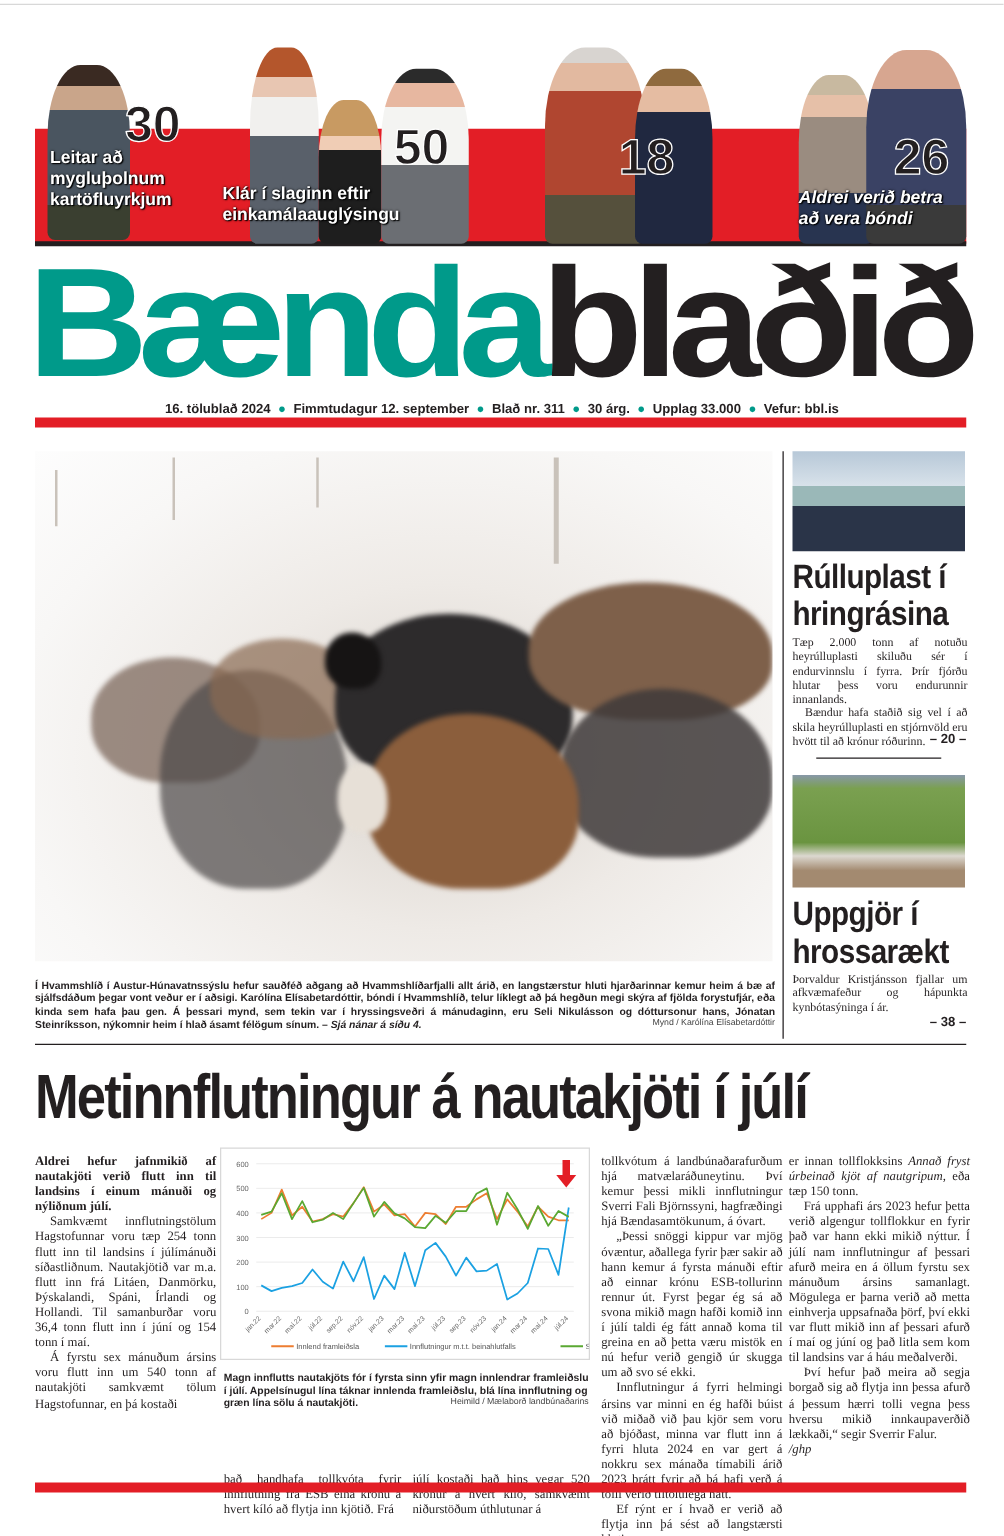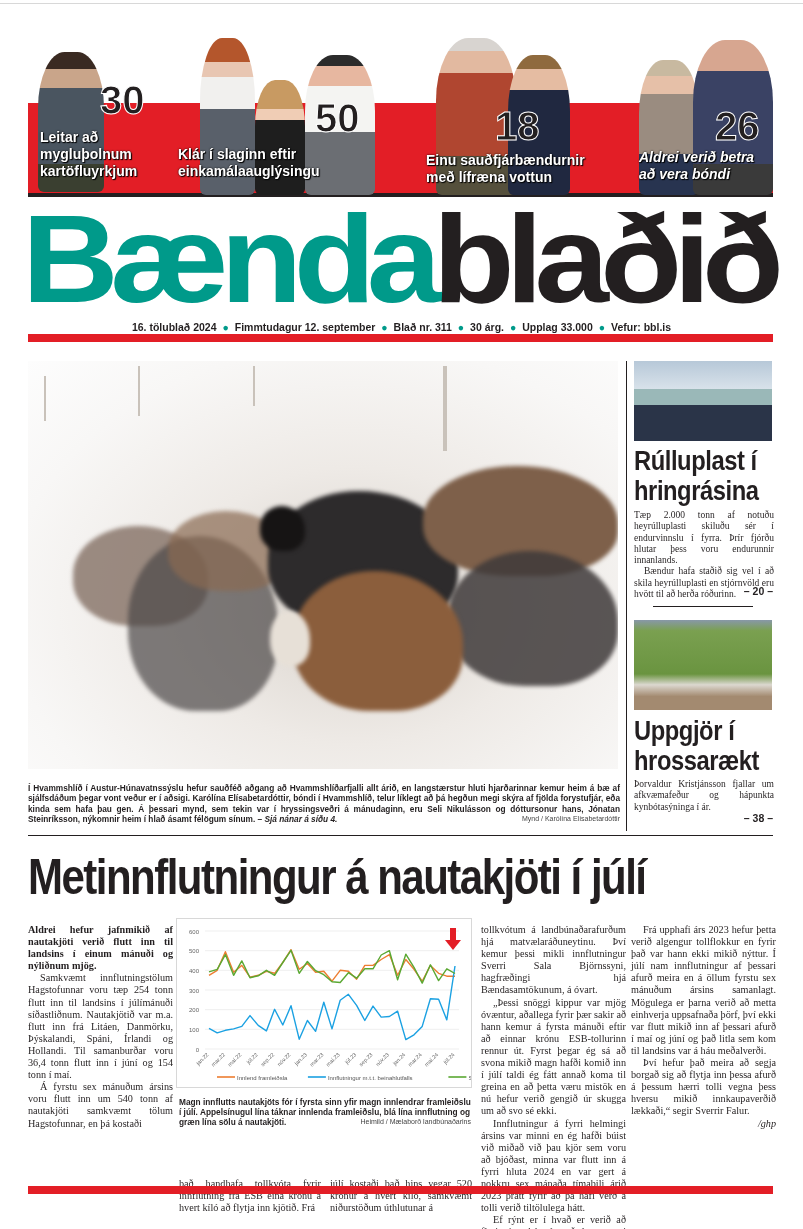--- a/index.html
+++ b/index.html
@@ -43,42 +43,42 @@
   
   .hrule { position: absolute; left: 28px; top: 835px; width: 745px; height: 1px; background: #231f20; }
   .headline { position: absolute; left: 28px; top: 842px; width: 745px; font-family: "Liberation Sans", sans-serif; font-weight: bold; font-size: 50px; line-height: 70px; letter-spacing: -1.8px; color: #231f20; white-space: nowrap; transform: scaleX(0.84); transform-origin: left center; }
 
   
   .col { position: absolute; top: 924px; width: 145px; font-size: 10.2px; line-height: 12.1px; text-align: justify; color: #231f20; }
   .col p { text-indent: 12px; }
   .col p.noind { text-indent: 0; }
   .col .lead { font-weight: bold; text-indent: 0; }
   .col em { font-style: italic; }
-  .col .sig { text-align: right; font-style: italic; text-indent: 0; }
+  .col .sig { font-style: italic; text-indent: 0; }
 
   
   .chartbox { position: absolute; left: 176px; top: 918px; width: 296px; height: 170px; border: 1px solid #d8d8d8; background: #fff; }
   .chart-caption { position: absolute; left: 179px; top: 1097px; width: 292px; font-family: "Liberation Sans", sans-serif; font-weight: bold; font-size: 8.3px; line-height: 10px; color: #231f20; }
   .chart-caption .src { font-weight: normal; font-size: 7px; float: right; color: #444; }
   .chart-text { position: absolute; top: 1178px; width: 142px; font-size: 10.2px; line-height: 12.1px; text-align: justify; color: #231f20; }
 
   .bottomrule { position: absolute; left: 28px; top: 1186px; width: 745px; height: 8px; background: #e31e26; }
 </style>
 </head>
 <body>
 
 <div class="topline"></div>
 
 <div class="banner"></div>
 <div class="banner-bottom"></div>
 
 <div class="teaser" style="left:28px;top:0;width:130px;height:195px;">
   <div class="photo" style="left:10px;top:52px;width:66px;height:140px;background:linear-gradient(#3a2a22 0 12%,#c9a58a 12% 26%,#4a5560 26% 80%,#3a3f30 80%);"></div>
   <div class="num" style="left:72px;top:80px;">30</div>
-  <div class="tt" style="left:12px;top:129px;">
+  <div class="tt" style="left:12px;top:117px;">
     <div>Leitar að</div>
     <div>mygluþolnum</div>
     <div>kartöfluyrkjum</div>
   </div>
 </div>
 
 <div class="teaser" style="left:190px;top:0;width:200px;height:195px;">
   <div class="photo" style="left:10px;top:38px;width:55px;height:157px;background:linear-gradient(#b4562c 0 15%,#e8c6b2 15% 25%,#f1f0ee 25% 45%,#59606a 45%);"></div>
   <div class="photo" style="left:65px;top:80px;width:50px;height:115px;background:linear-gradient(#c89a62 0 25%,#f0cdb5 25% 35%,#1e1e1e 35%);"></div>
   <div class="photo" style="left:115px;top:55px;width:70px;height:140px;background:linear-gradient(#2b2b2b 0 8%,#e7b7a0 8% 22%,#f4f4f2 22% 55%,#6b6e73 55%);"></div>
@@ -86,24 +86,20 @@
   <div class="tt" style="left:-12px;top:146px;">
     <div>Klár í slaginn eftir</div>
     <div>einkamálaauglýsingu</div>
   </div>
 </div>
 
 <div class="teaser" style="left:420px;top:0;width:170px;height:195px;">
   <div class="photo" style="left:16px;top:38px;width:80px;height:157px;background:linear-gradient(#d8d4d0 0 8%,#e2b9a0 8% 22%,#b04630 22% 75%,#55503c 75%);"></div>
   <div class="photo" style="left:88px;top:55px;width:62px;height:140px;background:linear-gradient(#8f6a3e 0 10%,#e5bca2 10% 25%,#202840 25%);"></div>
   <div class="num" style="left:75px;top:106px;">18</div>
-  <div class="tt" style="left:6px;top:152px;">
-    <div>Einu sauðfjárbændurnir</div>
-    <div>með lífræna vottun</div>
-  </div>
 </div>
 
 <div class="teaser" style="left:635px;top:0;width:140px;height:160px;">
   <div class="photo" style="left:4px;top:60px;width:60px;height:135px;background:linear-gradient(#c8b9a0 0 12%,#e6c0a8 12% 25%,#9a8c80 25% 70%,#283450 70%);"></div>
   <div class="photo" style="left:58px;top:40px;width:80px;height:155px;background:linear-gradient(#d7a690 0 20%,#3a4264 20% 80%,#3a3a3a 80%);"></div>
   <div class="num" style="left:80px;top:106px;">26</div>
   <div class="tt" style="left:4px;top:149px;font-style:italic;">
     <div>Aldrei verið betra</div>
     <div>að vera bóndi</div>
   </div>
@@ -152,40 +148,40 @@
 
 <div class="vrule"></div>
 
 <div class="side-img" style="top:361px;height:80px;background:linear-gradient(180deg,#b7c8d8 0%,#d8e2ea 35%,#9ab8b8 35% 55%,#2a3448 55%);"></div>
 <div class="side-h" style="top:446px;">
   <div>Rúlluplast í</div>
   <div>hringrásina</div>
 </div>
 <div class="side-p" style="top:510px;">
   <div>Tæp 2.000 tonn af notuðu heyrúlluplasti skiluðu sér í endurvinnslu í fyrra. Þrír fjórðu hlutar þess voru endurunnir innanlands.</div>
-  <div style="text-indent:10px">Bændur hafa staðið sig vel í að skila heyrúlluplasti en stjórnvöld eru hvött til að herða róðurinn.</div>
+  <div style="text-indent:10px">Bændur hafa staðið sig vel í að skila heyrúlluplasti en stjórnvöld eru hvött til að krónur róðurinn.</div>
 </div>
 <div class="side-page" style="top:585px;">– 20 –</div>
 <div class="side-div"></div>
 
 <div class="side-img" style="top:620px;height:90px;background:linear-gradient(180deg,#8898a8 0%,#7aa050 12%,#6a9440 60%,#dcd8d0 72%,#a38a70 85%);"></div>
 <div class="side-h" style="top:716px;">
   <div>Uppgjör í</div>
   <div>hrossarækt</div>
 </div>
 <div class="side-p" style="top:779px;">
   <div>Þorvaldur Kristjánsson fjallar um afkvæmafeður og hápunkta kynbótasýninga í ár.</div>
 </div>
 <div class="side-page" style="top:812px;">– 38 –</div>
 
 <div class="hrule"></div>
 <div class="headline">Metinnflutningur á nautakjöti í júlí</div>
 
 <div class="col" style="left:28px;">
-  <p class="lead">Aldrei hefur jafnmikið af nautakjöti verið flutt inn til landsins í einum mánuði og nýliðnum mjög.</p>
+  <p class="lead">Aldrei hefur jafnmikið af nautakjöti verið flutt inn til landsins í einum mánuði og nýliðnum júlí.</p>
   <p>Samkvæmt innflutningstölum Hagstofunnar voru tæp 254 tonn flutt inn til landsins í júlímánuði síðastliðnum. Nautakjötið var m.a. flutt inn frá Litáen, Danmörku, Þýskalandi, Spáni, Írlandi og Hollandi. Til samanburðar voru 36,4 tonn flutt inn í júní og 154 tonn í maí.</p>
   <p>Á fyrstu sex mánuðum ársins voru flutt inn um 540 tonn af nautakjöti samkvæmt tölum Hagstofunnar, en þá kostaði</p>
 </div>
 
 <div class="chartbox">
   <svg id="chart" width="294" height="168" viewBox="0 0 294 168">
       <line x1="28" x2="282" y1="130" y2="130" stroke="#e4e4e4" stroke-width="0.6"></line>
       <text x="22" y="132.5" font-size="6" fill="#666" text-anchor="end" font-family="Liberation Sans, sans-serif">0</text>
       <line x1="28" x2="282" y1="110.33333333333334" y2="110.33333333333334" stroke="#e4e4e4" stroke-width="0.6"></line>
       <text x="22" y="112.83333333333334" font-size="6" fill="#666" text-anchor="end" font-family="Liberation Sans, sans-serif">100</text>
@@ -229,25 +225,26 @@
     </svg>
 </div>
 <div class="chart-caption">
   <span>Magn innflutts nautakjöts fór í fyrsta sinn yfir magn innlendrar framleiðslu í júlí. Appelsínugul lína táknar innlenda framleiðslu, blá lína innflutning og græn lína sölu á nautakjöti.</span>
   <span class="src">Heimild / Mælaborð landbúnaðarins</span>
 </div>
 <div class="chart-text" style="left:179px;">það handhafa tollkvóta fyrir innflutning frá ESB eina krónu á hvert kíló að flytja inn kjötið. Frá</div>
 <div class="chart-text" style="left:330px;">júlí kostaði það hins vegar 520 krónur á hvert kíló, samkvæmt niðurstöðum úthlutunar á</div>
 
 <div class="col" style="left:481px;">
-  <p class="noind">tollkvótum á landbúnaðarafurðum hjá matvælaráðuneytinu. Því kemur þessi mikli innflutningur Sverri Sala Björnssyni, hagfræðingi hjá Bændasamtökunum, á óvart.</p>
+  <p class="noind">tollkvótum á landbúnaðarafurðum hjá matvælaráðuneytinu. Því kemur þessi mikli innflutningur Sverri Fali Björnssyni, hagfræðingi hjá Bændasamtökunum, á óvart.</p>
   <p>„Þessi snöggi kippur var mjög óvæntur, aðallega fyrir þær sakir að hann kemur á fyrsta mánuði eftir að einnar krónu ESB-tollurinn rennur út. Fyrst þegar ég sá að svona mikið magn hafði komið inn í júlí taldi ég fátt annað koma til greina en að þetta væru mistök en nú hefur verið gengið úr skugga um að svo sé ekki.</p>
   <p>Innflutningur á fyrri helmingi ársins var minni en ég hafði búist við miðað við þau kjör sem voru að bjóðast, minna var flutt inn á fyrri hluta 2024 en var gert á nokkru sex mánaða tímabili árið 2023 þrátt fyrir að þá hafi verð á tolli verið tiltölulega hátt.</p>
   <p>Ef rýnt er í hvað er verið að flytja inn þá sést að langstærsti hlutinn</p>
 </div>
 
 <div class="col" style="left:631px;">
+  <p class="noind"><span>er innan tollflokksins </span><em>Annað fryst úrbeinað kjöt af nautgripum</em><span>, eða tæp 150 tonn.</span></p>
   <p>Frá upphafi árs 2023 hefur þetta verið algengur tollflokkur en fyrir það var hann ekki mikið nýttur. Í júlí nam innflutningur af þessari afurð meira en á öllum fyrstu sex mánuðum ársins samanlagt. Mögulega er þarna verið að metta einhverja uppsafnaða þörf, því ekki var flutt mikið inn af þessari afurð í maí og júní og það litla sem kom til landsins var á háu meðalverði.</p>
   <p>Því hefur það meira að segja borgað sig að flytja inn þessa afurð á þessum hærri tolli vegna þess hversu mikið innkaupaverðið lækkaði,“ segir Sverrir Falur.</p>
   <p class="sig">/ghp</p>
 </div>
 
 <div class="bottomrule"></div>
 
 </body></html>

